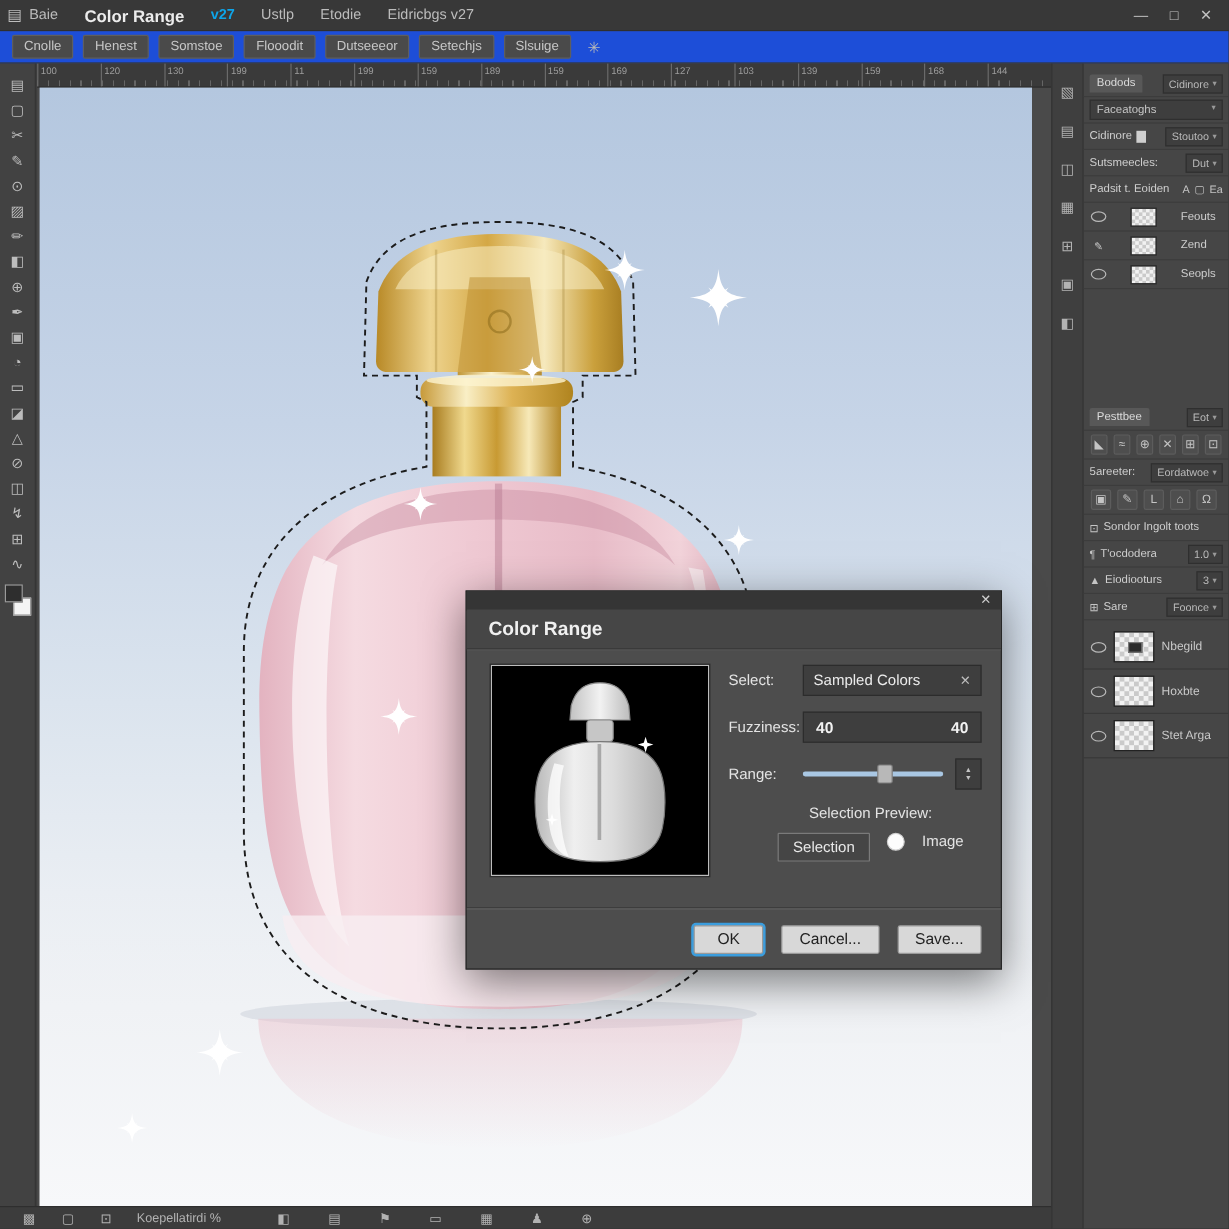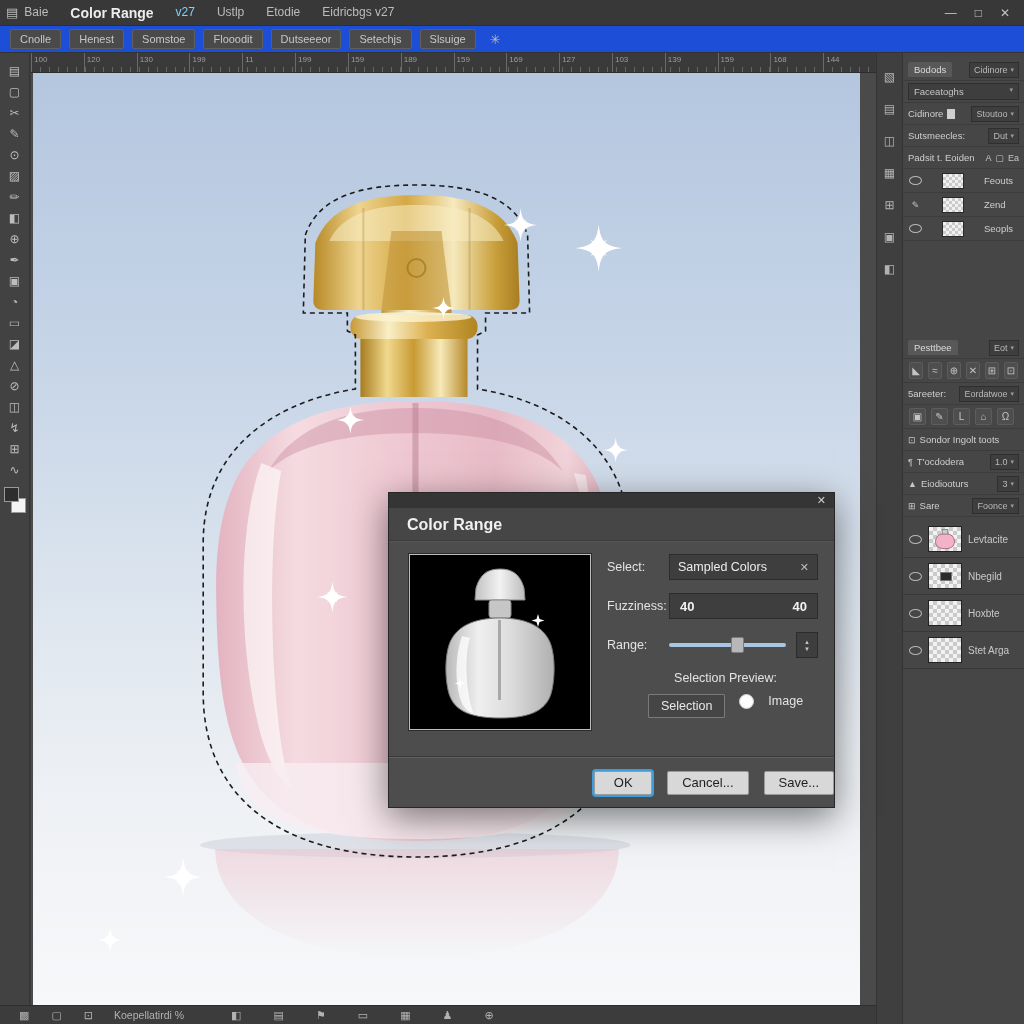--- a/index.html
+++ b/index.html
@@ -7,21 +7,21 @@
   #app { position:relative; width:1024px; height:1024px; background:#3d3d3d;
          font-family:"Liberation Sans", sans-serif; overflow:hidden; color:#c9c9c9; }
 
   
   .titlebar { position:absolute; top:0; left:0; right:0; height:26px; background:#383838;
               display:flex; align-items:center; padding-left:6px; border-bottom:1px solid #2f2f2f; }
   .app-icon { font-size:13px; color:#bdbdbd; margin-right:6px; }
   .menu { display:flex; align-items:flex-start; gap:22px; }
   .menu span { font-size:12px; color:#bcbcbc; cursor:default; }
   .menu span:nth-of-type(2) { font-weight:bold; font-size:14px; color:#ececec; }
-  .menu span:nth-of-type(3) { font-weight:normal; color:#7dd3fc; }
+  .menu span:nth-of-type(3) { font-weight:bold; color:#0ea5e9; }
   .win-controls { margin-left:auto; display:flex; align-items:center; gap:18px; padding-right:14px; }
   .win-controls span { font-size:12px; color:#c3c3c3; }
 
   
   .optionsbar { position:absolute; top:26px; left:0; right:0; height:27px; background:#1d4ed8;
                 display:flex; align-items:center; gap:8px; padding-left:10px; border-bottom:1px solid #333; }
   .opt-btn { background:#4a4a4a; border:1px solid #5e5e5e; color:#c7c7c7; font-size:11px;
              padding:3px 9px; border-radius:2px; font-family:inherit; }
   .gear-btn { background:none; border:none; color:#b9b9b9; font-size:13px; margin-left:6px; }
 
@@ -127,21 +127,21 @@
   .stepper { width:22px; height:26px; background:#3e3e3e; border:1px solid #2c2c2c; display:flex;
              flex-direction:column; align-items:center; justify-content:center; gap:1px; }
   .stepper span { font-size:6px; color:#c5c5c5; line-height:6px; }
   .pv-label { text-align:center; font-size:12.5px; color:#e3e3e3; margin:0 0 9px 26px; }
   .sel-row { display:flex; justify-content:center; gap:14px; margin-left:26px; }
   .sel-btn { background:#454545; border:1px solid #7a7a7a; color:#e8e8e8; font-size:12.5px;
              padding:4px 12px; border-radius:1px; }
   .radio { width:15px; height:15px; border-radius:50%; background:#fdfdfd; border:1px solid #d0d0d0; }
   .img-lbl { font-size:12.5px; color:#e3e3e3; }
   .dlg-footer { height:50px; border-top:1px solid #5f5f5f; box-shadow:0 -1px 0 #3a3a3a;
-                display:flex; align-items:center; justify-content:flex-end; gap:15px; }
+                display:flex; align-items:center; justify-content:flex-end; gap:15px; padding-right:16px; }
   .btn { background:#d8d8d8; border:1px solid #9a9a9a; color:#1f1f1f; font-size:13px;
          height:24px; padding:0 14px; border-radius:2px; min-width:58px; }
   .btn.ok { box-shadow:0 0 0 2px #3b9ddd; }
 </style>
 </head>
 <body>
 
 <div id="app">
 
   <div class="titlebar">
@@ -412,30 +412,20 @@
       <span class="val">3</span>
     </div>
     <div class="prow">
       <span class="mini-ico">⊞</span>
       <span class="lbl">Sare</span>
       <span class="val">Foonce</span>
     </div>
 
     <div class="spacer2"></div>
 
-    <div class="layer">
-      <span class="eye"></span>
-      <span class="thumb">
-        <svg viewBox="0 0 34 26">
-            <path d="M17 7 C 10 7 7 11 7 15.5 C 7 21 11 23 17 23 C 23 23 27 21 27 15.5 C 27 11 24 7 17 7 Z" fill="#f2b3c8" stroke="#a86480" stroke-width="1"></path>
-            <rect x="14" y="2.5" width="6" height="5" fill="#cccccc" stroke="#777777" stroke-width="0.8"></rect>
-          </svg>
-      </span>
-      <span class="lbl">Levtacite</span>
-    </div>
     <div class="layer">
       <span class="eye"></span>
       <span class="thumb">
           <span class="darkbit"></span>
         </span>
       <span class="lbl">Nbegild</span>
     </div>
     <div class="layer">
       <span class="eye"></span>
       <span class="thumb"></span>

